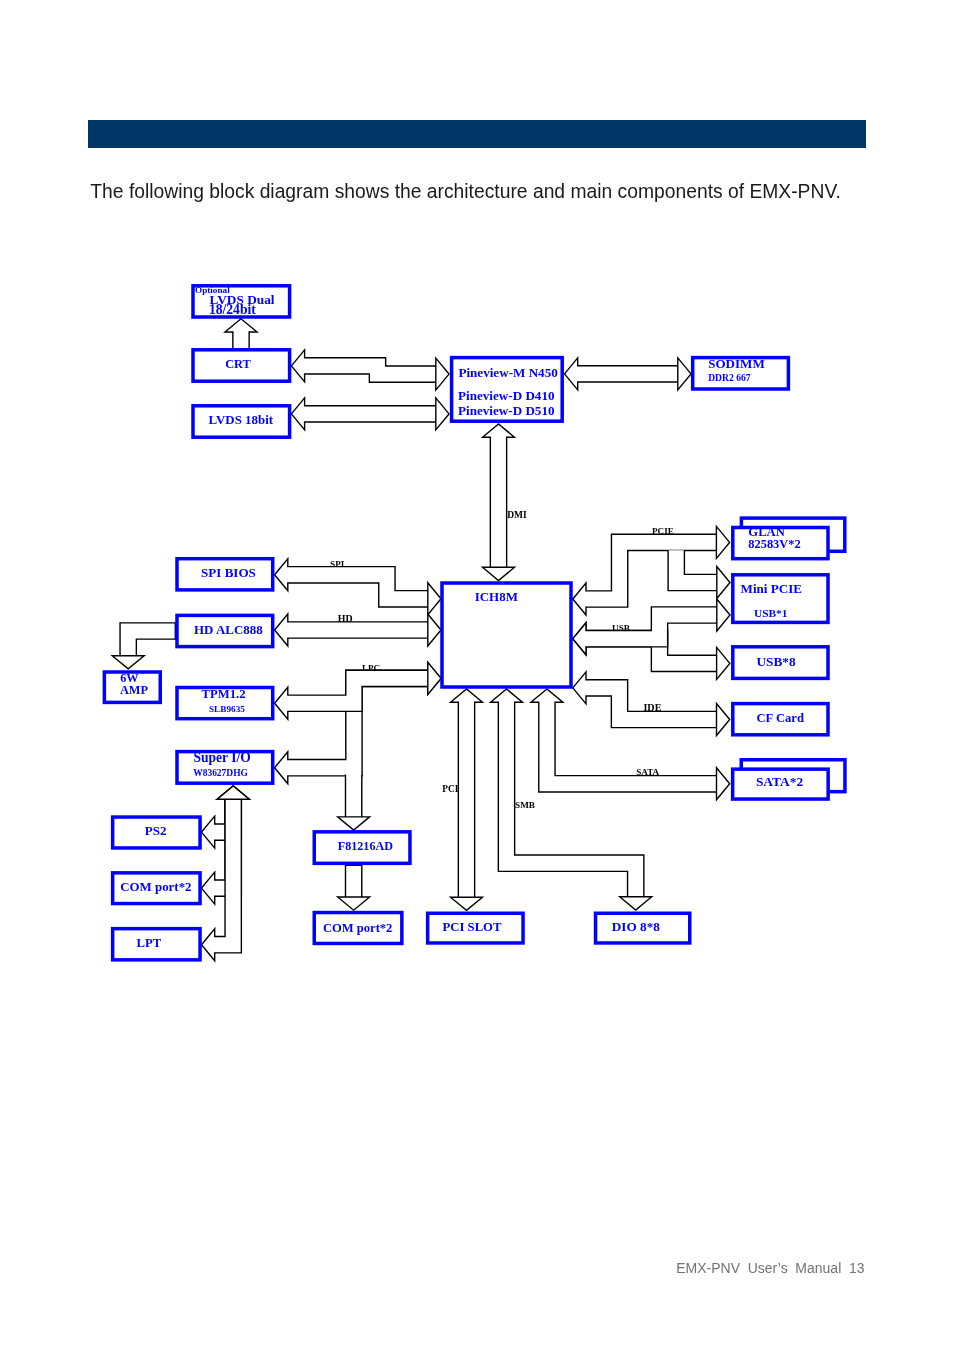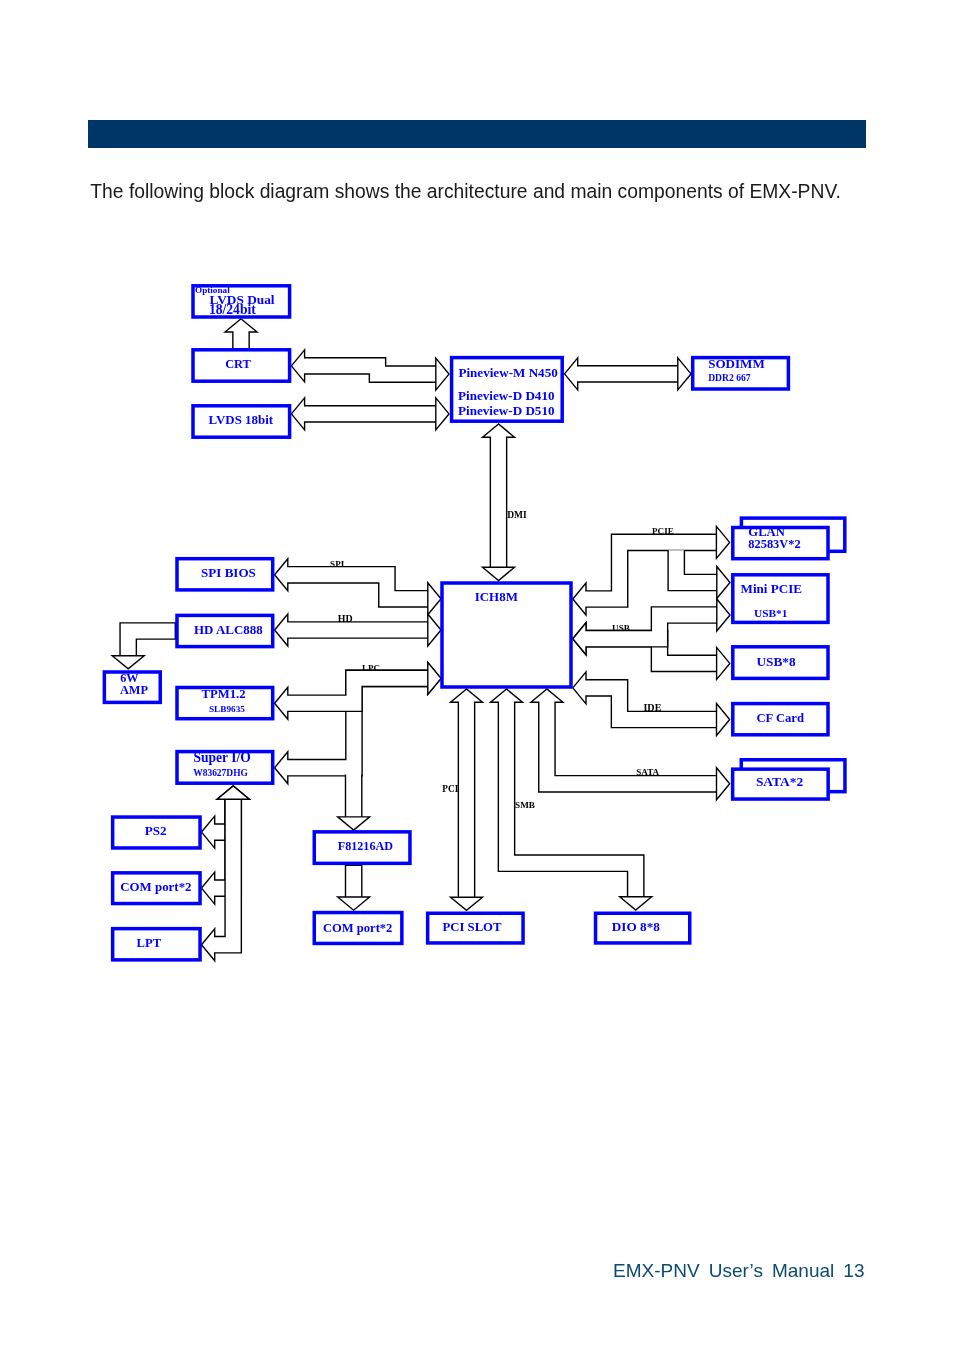--- a/index.html
+++ b/index.html
@@ -1,21 +1,21 @@
 <!DOCTYPE html>
 <html><head>
 <meta charset="utf-8">
 <title>EMX-PNV Block Diagram</title>
 <style>
   html,body{margin:0;padding:0;}
   body{width:954px;height:1350px;background:#ffffff;font-family:"Liberation Sans",sans-serif;overflow:hidden;position:relative;}
   #page{position:absolute;left:0;top:0;width:954px;height:1350px;padding-left:40px;}
   .headerbar{position:absolute;left:88px;top:120px;width:778px;height:28px;background:#003567;}
   .introtext{position:absolute;left:90.3px;top:181.4px;font-family:"Liberation Sans",sans-serif;font-size:19.3px;color:#1a1a1a;white-space:nowrap;}
-  .footer{position:absolute;left:0;top:1260px;width:864.5px;text-align:right;white-space:pre;font-family:"Liberation Sans",sans-serif;font-size:19px;word-spacing:3.8px;color:#0c4a6e;}
+  .footer{position:absolute;left:0;top:1260px;width:864.5px;text-align:right;white-space:pre;font-family:"Liberation Sans",sans-serif;font-size:14px;word-spacing:3.8px;color:#737373;}
   svg#diagram{position:absolute;left:0;top:0;width:954px;height:1350px;}
   .blk{fill:none;stroke:#0000ff;stroke-width:3.5;}
   .blkfill{fill:#ffffff;stroke:#0000ff;stroke-width:3.5;}
   .blkback{fill:#ffffff;stroke:#0000ff;stroke-width:3.5;}
   .arw{fill:#ffffff;stroke:#000000;stroke-width:1.4;stroke-linejoin:miter;}
   text.bl{fill:#0000ff;font-family:"Liberation Serif",serif;font-weight:bold;text-anchor:middle;}
   text.lbl{fill:#000;font-family:"Liberation Serif",serif;font-weight:bold;font-size:9.5px;text-anchor:middle;}
 </style>
 </head>
 <body>

